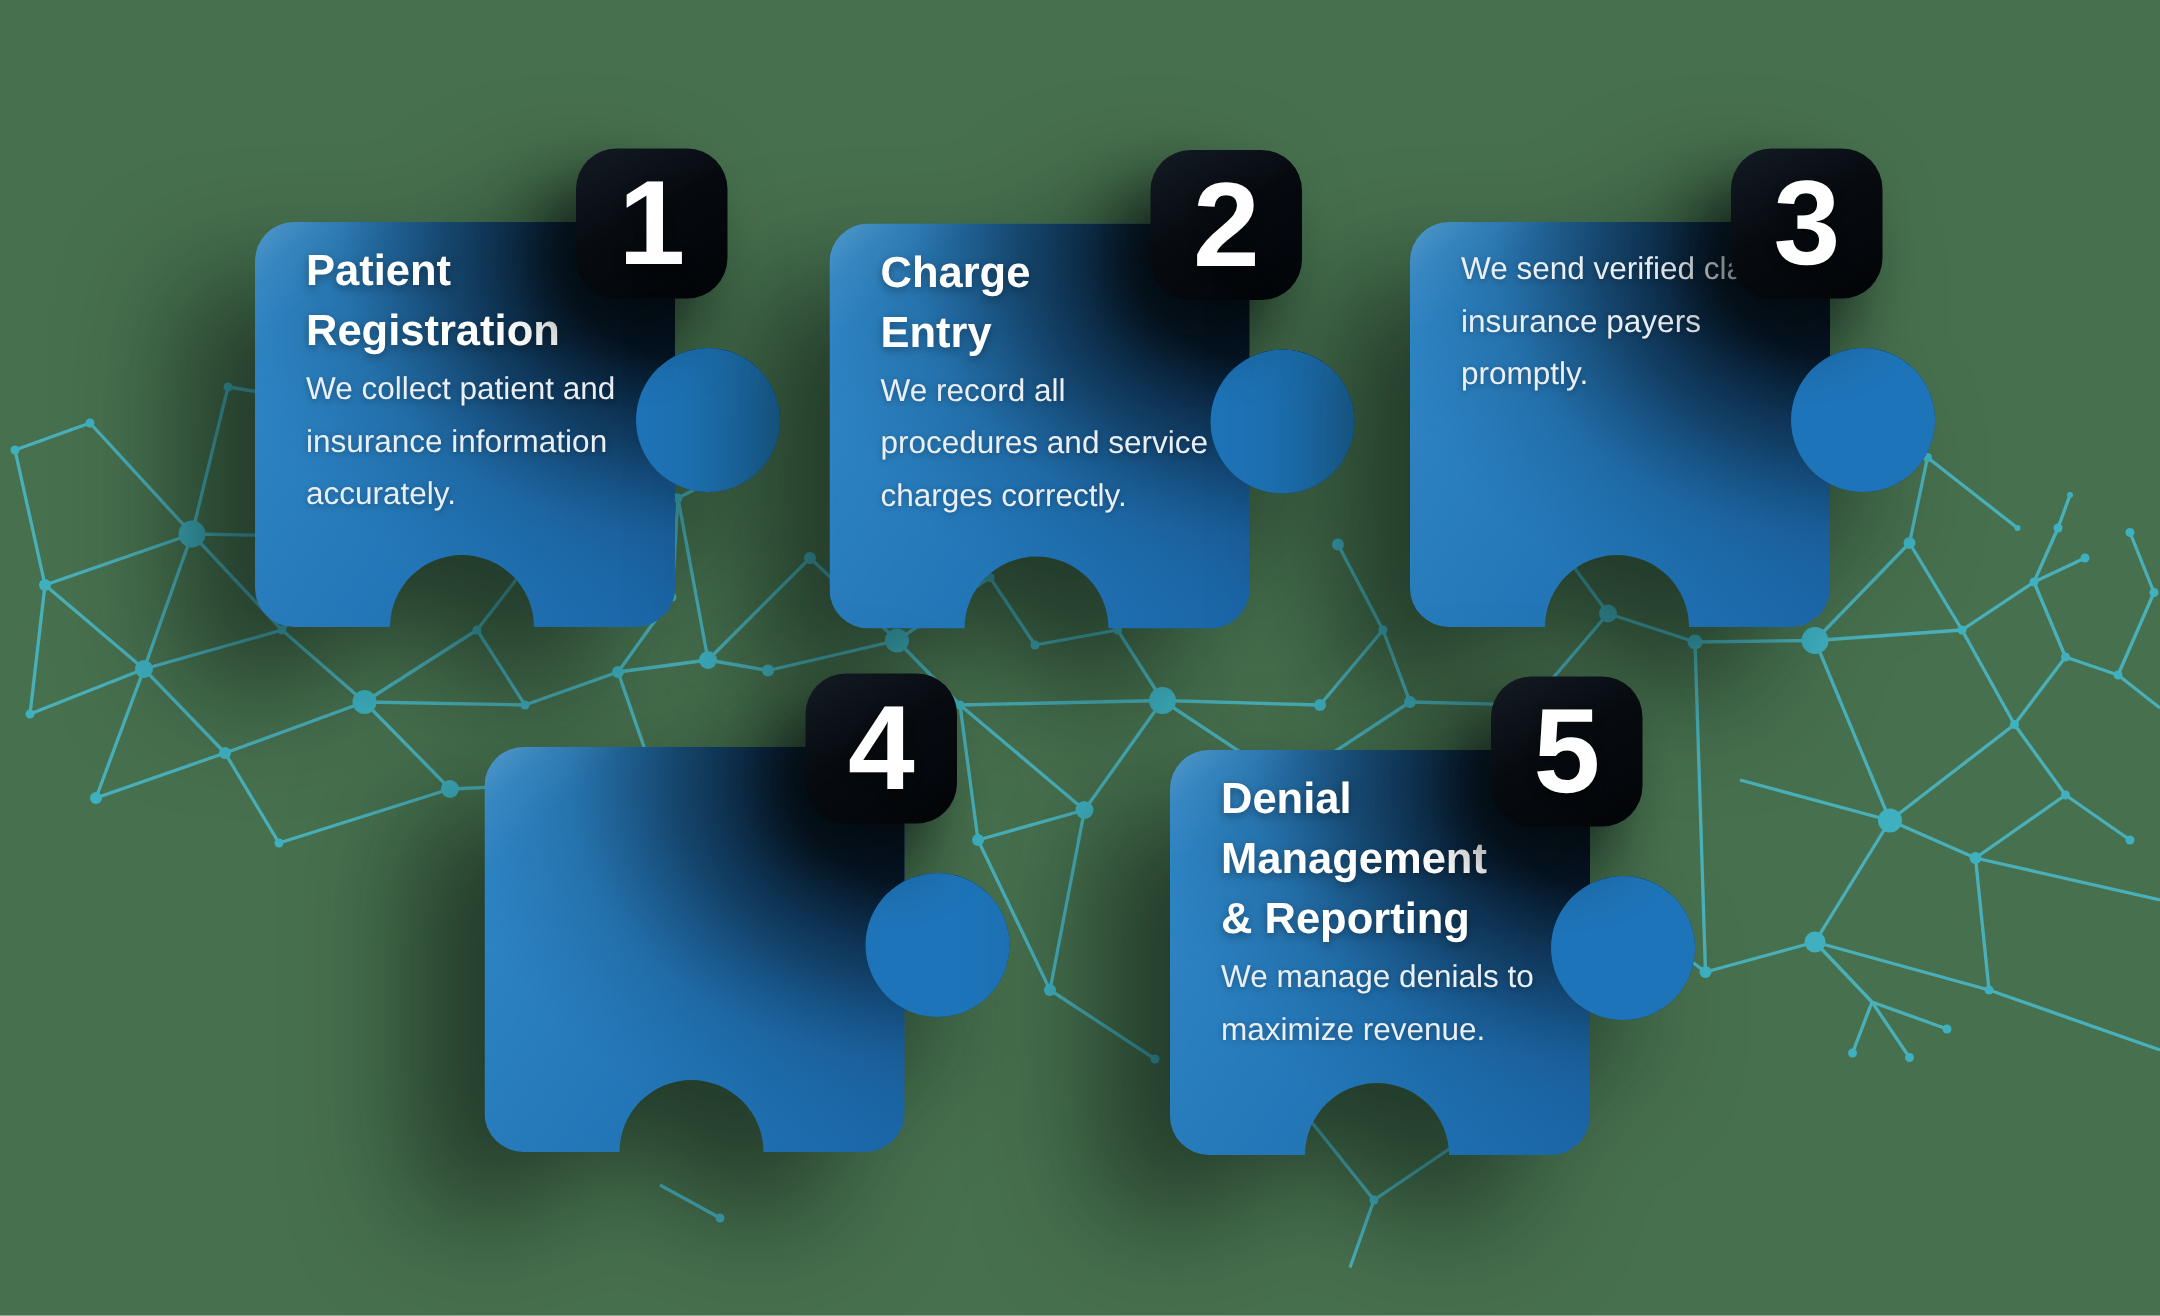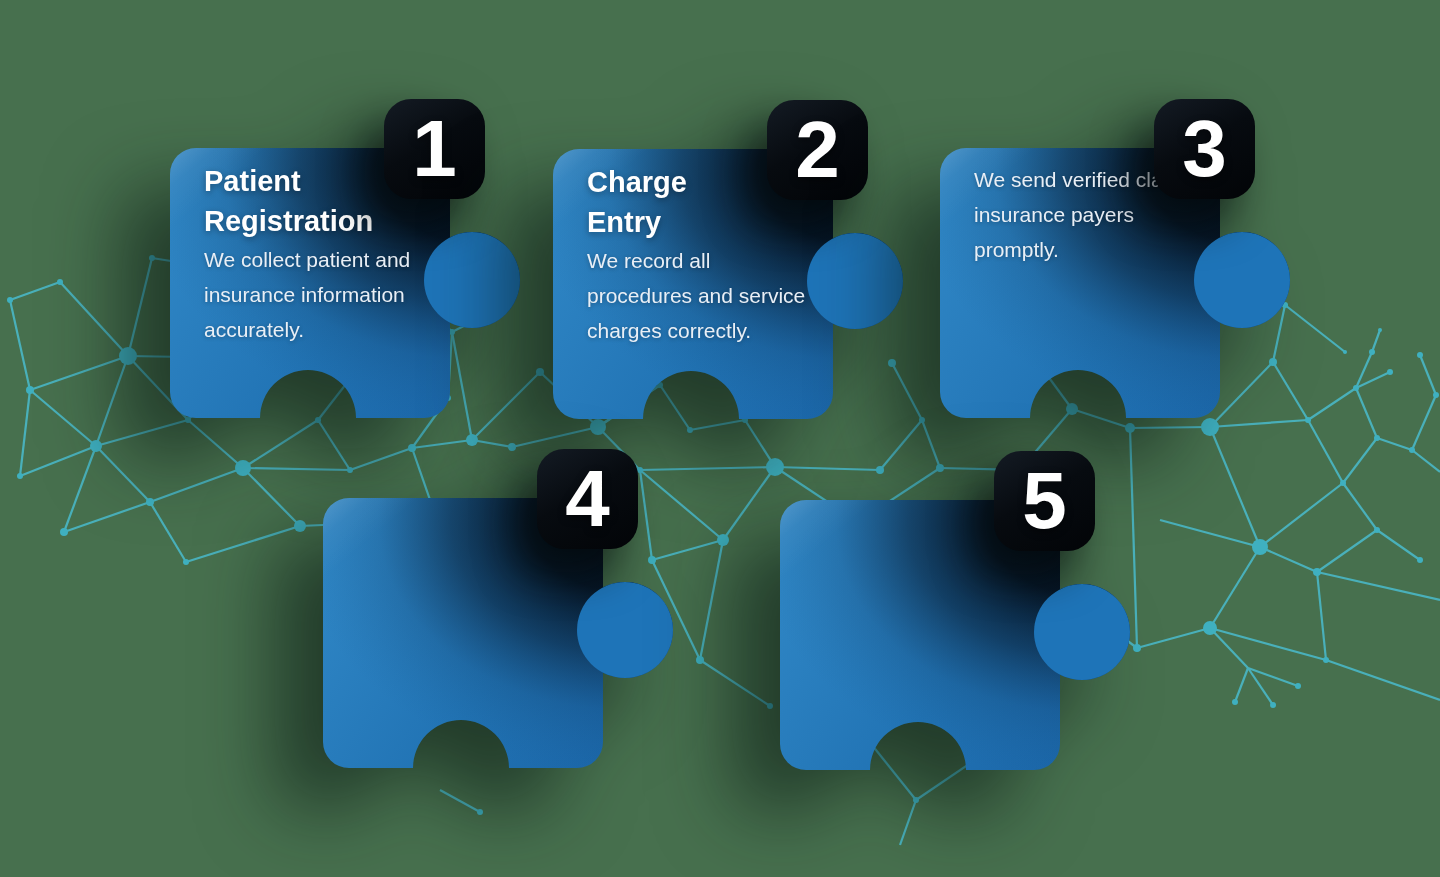--- a/index.html
+++ b/index.html
@@ -354,15 +354,22 @@
   <div class="piece" id="piece-5">
     <svg class="shape" width="352" height="270" viewBox="0 0 352 270">
       <path d="M26 0 H254 A26 26 0 0 1 280 26 V89.3 A48 48 0 1 1 280 174.7 V244 A26 26 0 0 1 254 270 H186 A48 48 0 0 0 90 270 H26 A26 26 0 0 1 0 244 V26 A26 26 0 0 1 26 0 Z" fill="url(#gBlue)"></path>
       <path d="M26 0 H254 A26 26 0 0 1 280 26 V89.3 A48 48 0 1 1 280 174.7 V244 A26 26 0 0 1 254 270 H186 A48 48 0 0 0 90 270 H26 A26 26 0 0 1 0 244 V26 A26 26 0 0 1 26 0 Z" fill="url(#gDark)"></path>
       <path d="M26 0 H254 A26 26 0 0 1 280 26 V89.3 A48 48 0 1 1 280 174.7 V244 A26 26 0 0 1 254 270 H186 A48 48 0 0 0 90 270 H26 A26 26 0 0 1 0 244 V26 A26 26 0 0 1 26 0 Z" fill="url(#gSheen)"></path>
       <circle cx="302" cy="132" r="48" fill="#1e74b8"></circle>
     </svg>
     <div class="badge">
       <span class="num">5</span>
     </div>
+    <div class="txt">
+      <div class="title">Denial
+Management
+&amp; Reporting</div>
+      <div class="desc">We manage denials to
+maximize revenue.</div>
+    </div>
   </div>
 
 </div>
 
 </body></html>

